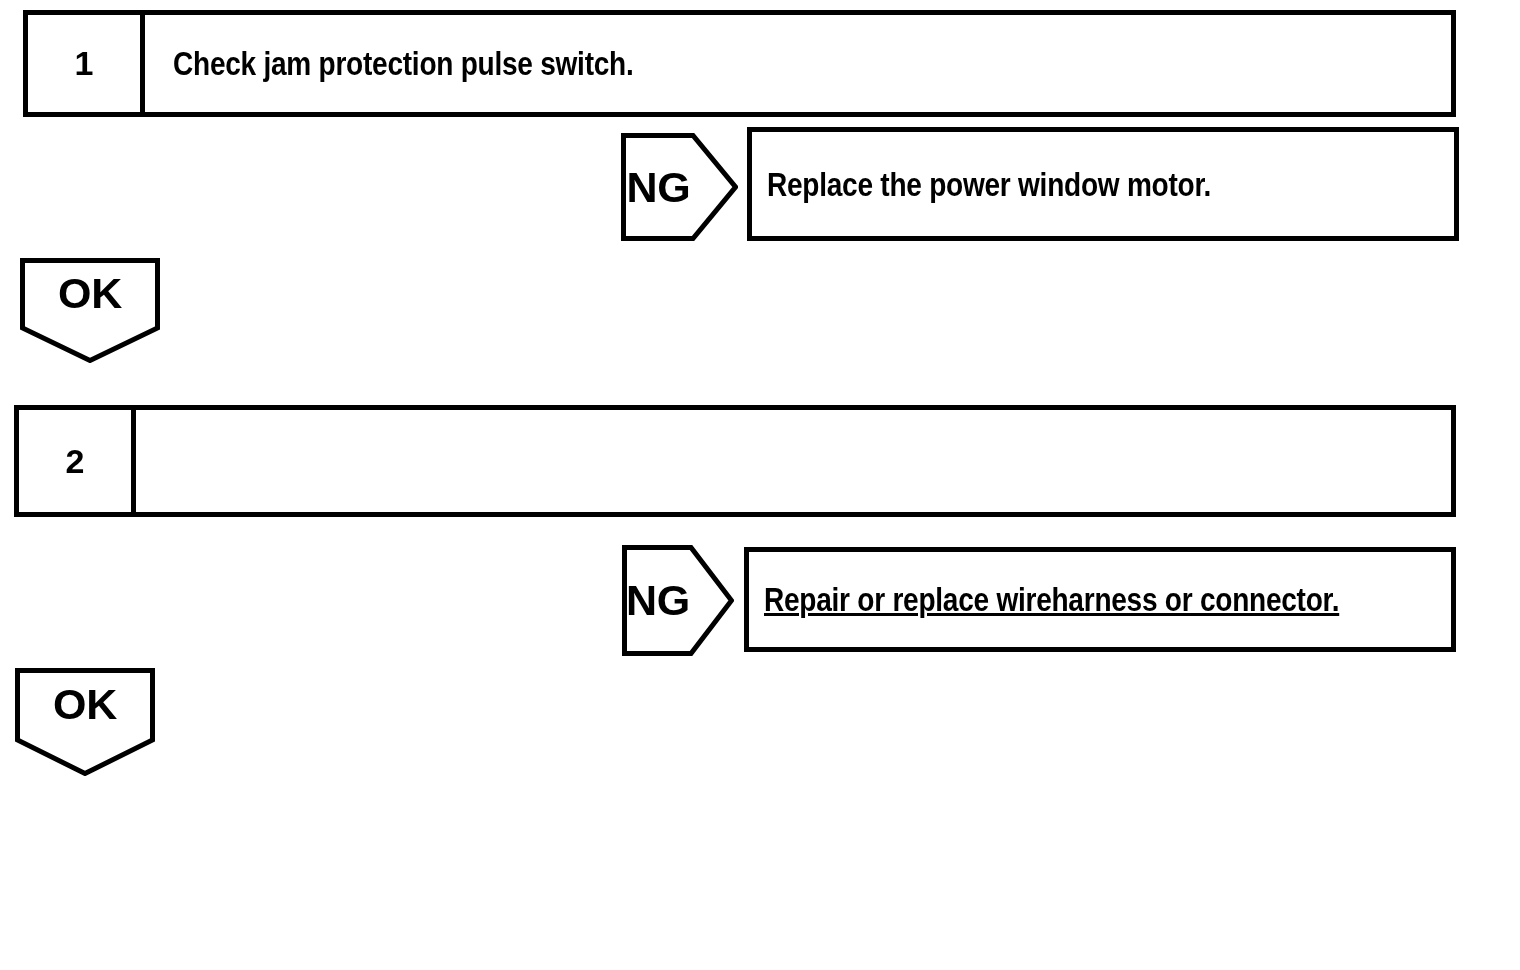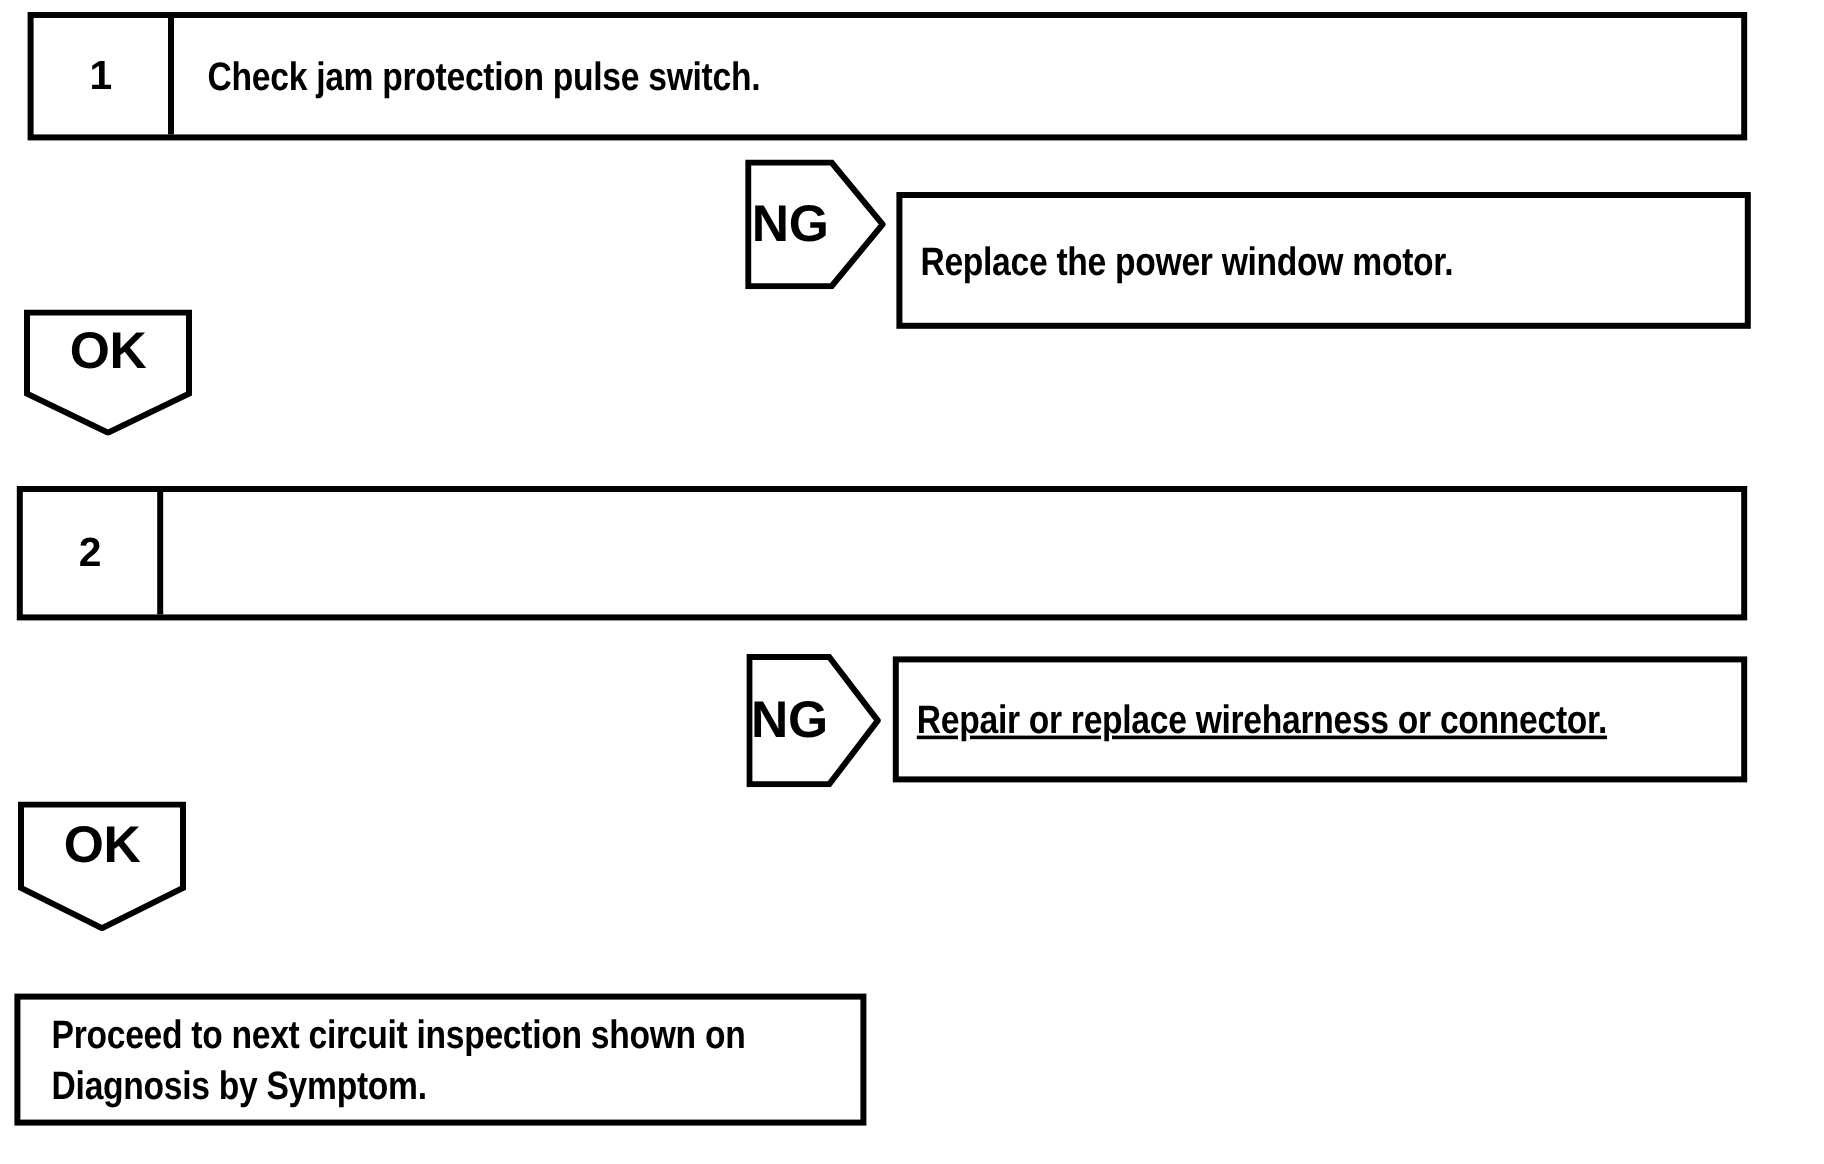--- a/index.html
+++ b/index.html
@@ -99,21 +99,21 @@
     </div>
   </div>
 
   <div class="pent" style="left:621px; top:133px; width:117px; height:108px;">
     <svg width="117" height="108" viewBox="0 0 117 108">
       <polygon points="2.5,2.5 72,2.5 114.5,54 72,105.5 2.5,105.5" fill="#ffffff" stroke="#000000" stroke-width="5" stroke-linejoin="miter"></polygon>
     </svg>
     <div class="pent-label ng-label">NG</div>
   </div>
 
-  <div class="box result" style="left:747px; top:127px; width:712px; height:114px;margin-top:33px;">
+  <div class="box result" style="left:747px; top:127px; width:712px; height:114px;">
     <div class="tline">Replace the power window motor.</div>
   </div>
 
   <div class="pent" style="left:20px; top:258px; width:140px; height:105px;">
     <svg width="140" height="105" viewBox="0 0 140 105">
       <polygon points="2.5,2.5 137.5,2.5 137.5,70 70,102.5 2.5,70" fill="#ffffff" stroke="#000000" stroke-width="5" stroke-linejoin="miter"></polygon>
     </svg>
     <div class="pent-label ok-label">OK</div>
   </div>
 
@@ -132,20 +132,14 @@
     <div class="tline">Repair or replace wireharness or connector.</div>
   </div>
 
   <div class="pent" style="left:15px; top:668px; width:140px; height:108px;">
     <svg width="140" height="108" viewBox="0 0 140 108">
       <polygon points="2.5,2.5 137.5,2.5 137.5,72 70,105.5 2.5,72" fill="#ffffff" stroke="#000000" stroke-width="5" stroke-linejoin="miter"></polygon>
     </svg>
     <div class="pent-label ok-label">OK</div>
   </div>
 
-  <div class="box terminal" style="left:12px; top:828px; width:710px; height:110px;">
-    <div class="text-cell">
-      <div class="tline">Proceed to next circuit inspection shown on</div>
-      <div class="tline">Diagnosis by Symptom.</div>
-    </div>
-  </div>
 
 </div>
 
 </body></html>

